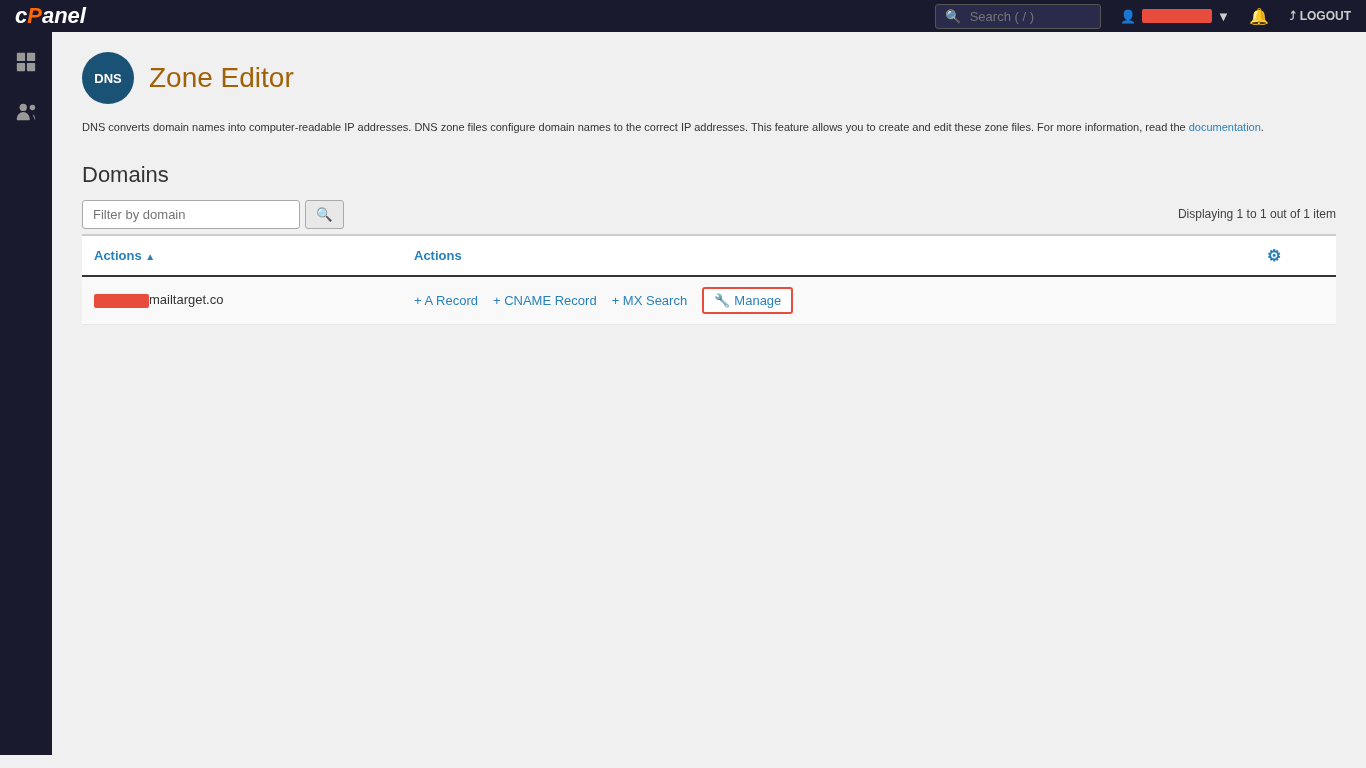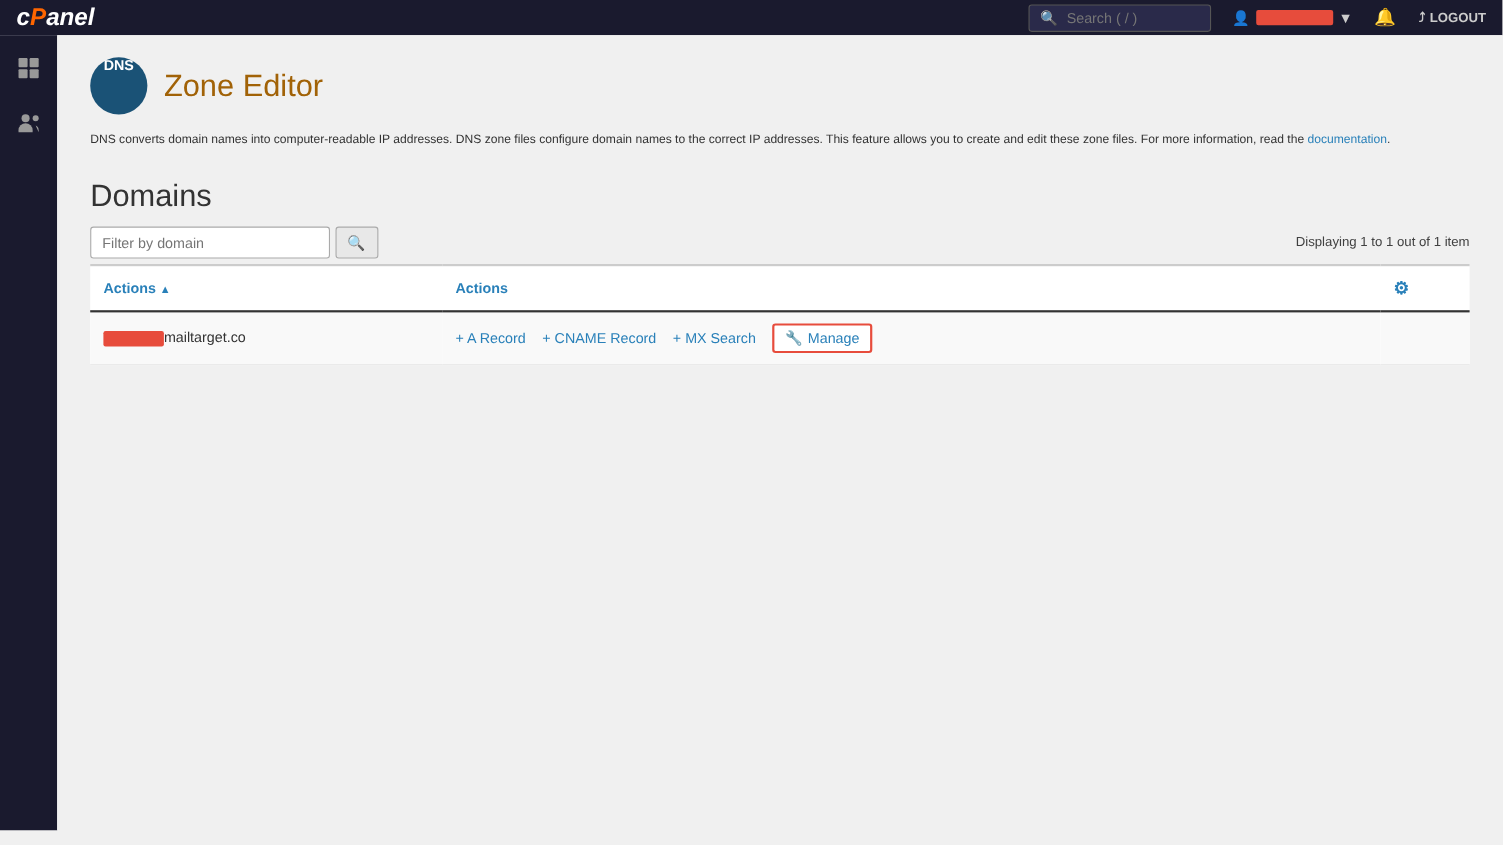--- a/index.html
+++ b/index.html
@@ -71,29 +71,29 @@
       padding: 20px 30px;
       overflow-y: auto;
     }
 
     
     .page-header { display: flex; align-items: center; gap: 15px; margin-bottom: 15px; }
     .dns-icon {
       width: 52px; height: 52px;
       background: #1a5276;
       border-radius: 50%;
-      display: flex; align-items: flex-start; justify-content: center;
+      display: flex; align-items: center; justify-content: center;
       color: white; font-size: 13px; font-weight: bold;
     }
     .page-title { font-size: 28px; font-weight: normal; color: #a16207; }
 
     .description { font-size: 11px; color: #333; line-height: 1.6; margin-bottom: 25px; }
     .description a { color: #2980b9; text-decoration: none; }
 
-    .section-title { font-size: 28px; font-weight: normal; color: #333; margin-bottom: 12px; }
+    .section-title { font-size: 22px; font-weight: normal; color: #333; margin-bottom: 12px; }
 
     
     .filter-row {
       display: flex;
       align-items: center;
       justify-content: space-between;
       margin-bottom: 5px;
     }
     .filter-left { display: flex; align-items: center; gap: 5px; }
     .filter-input {

